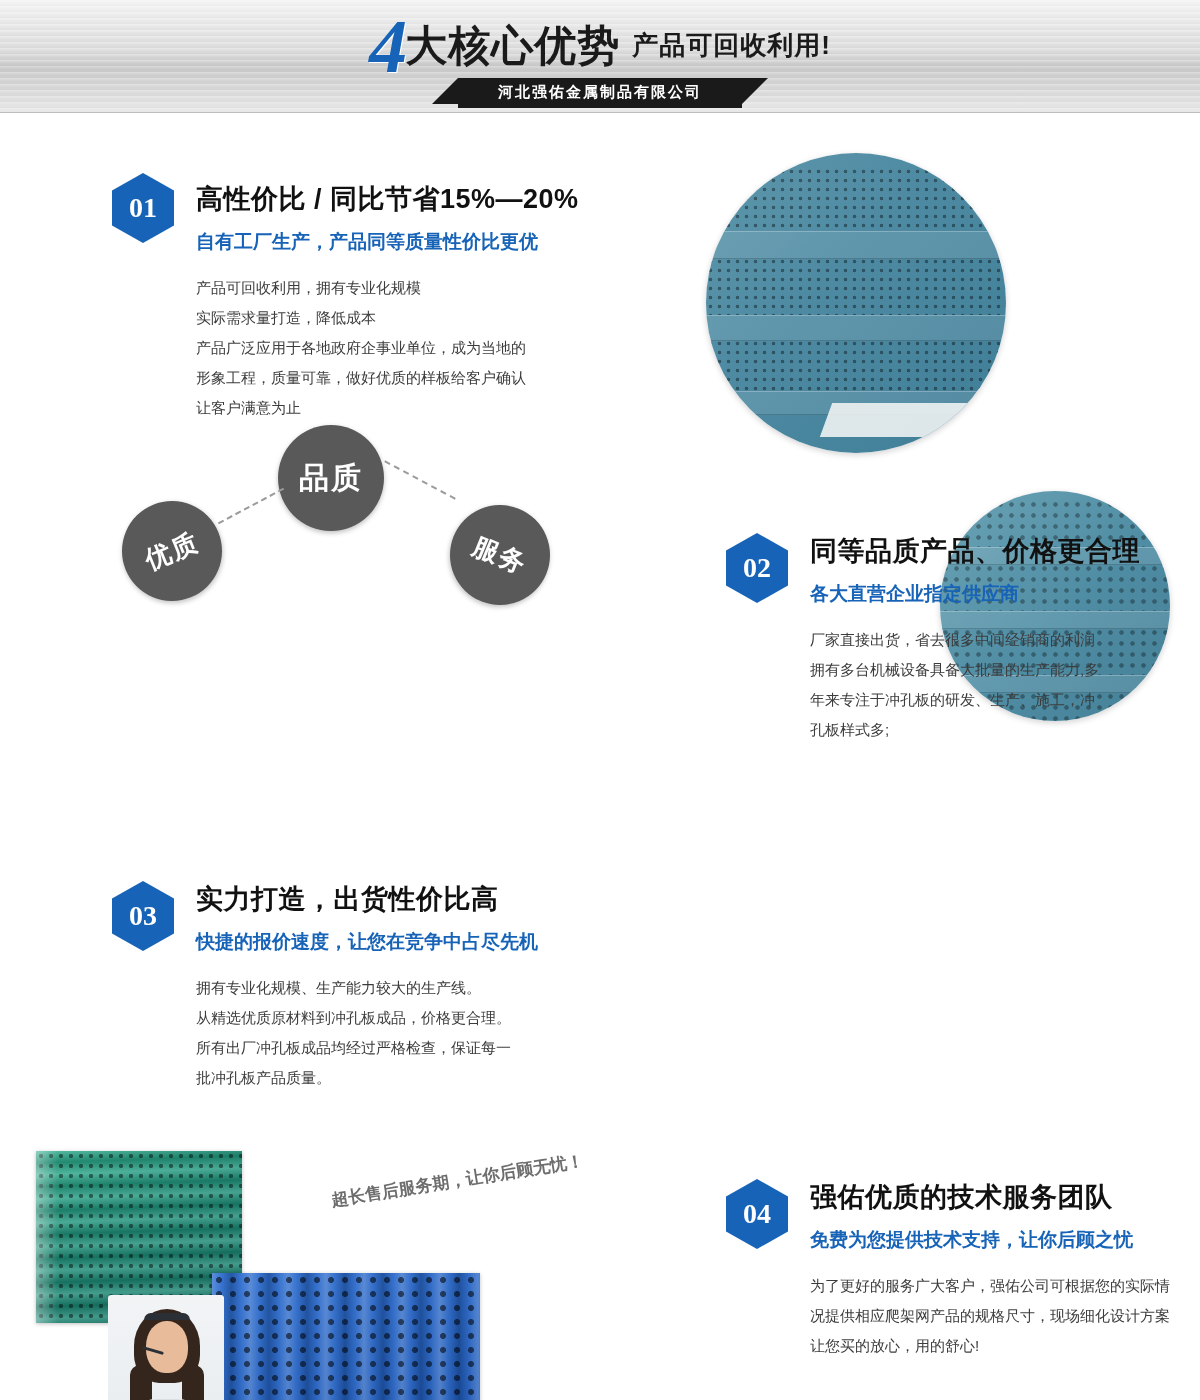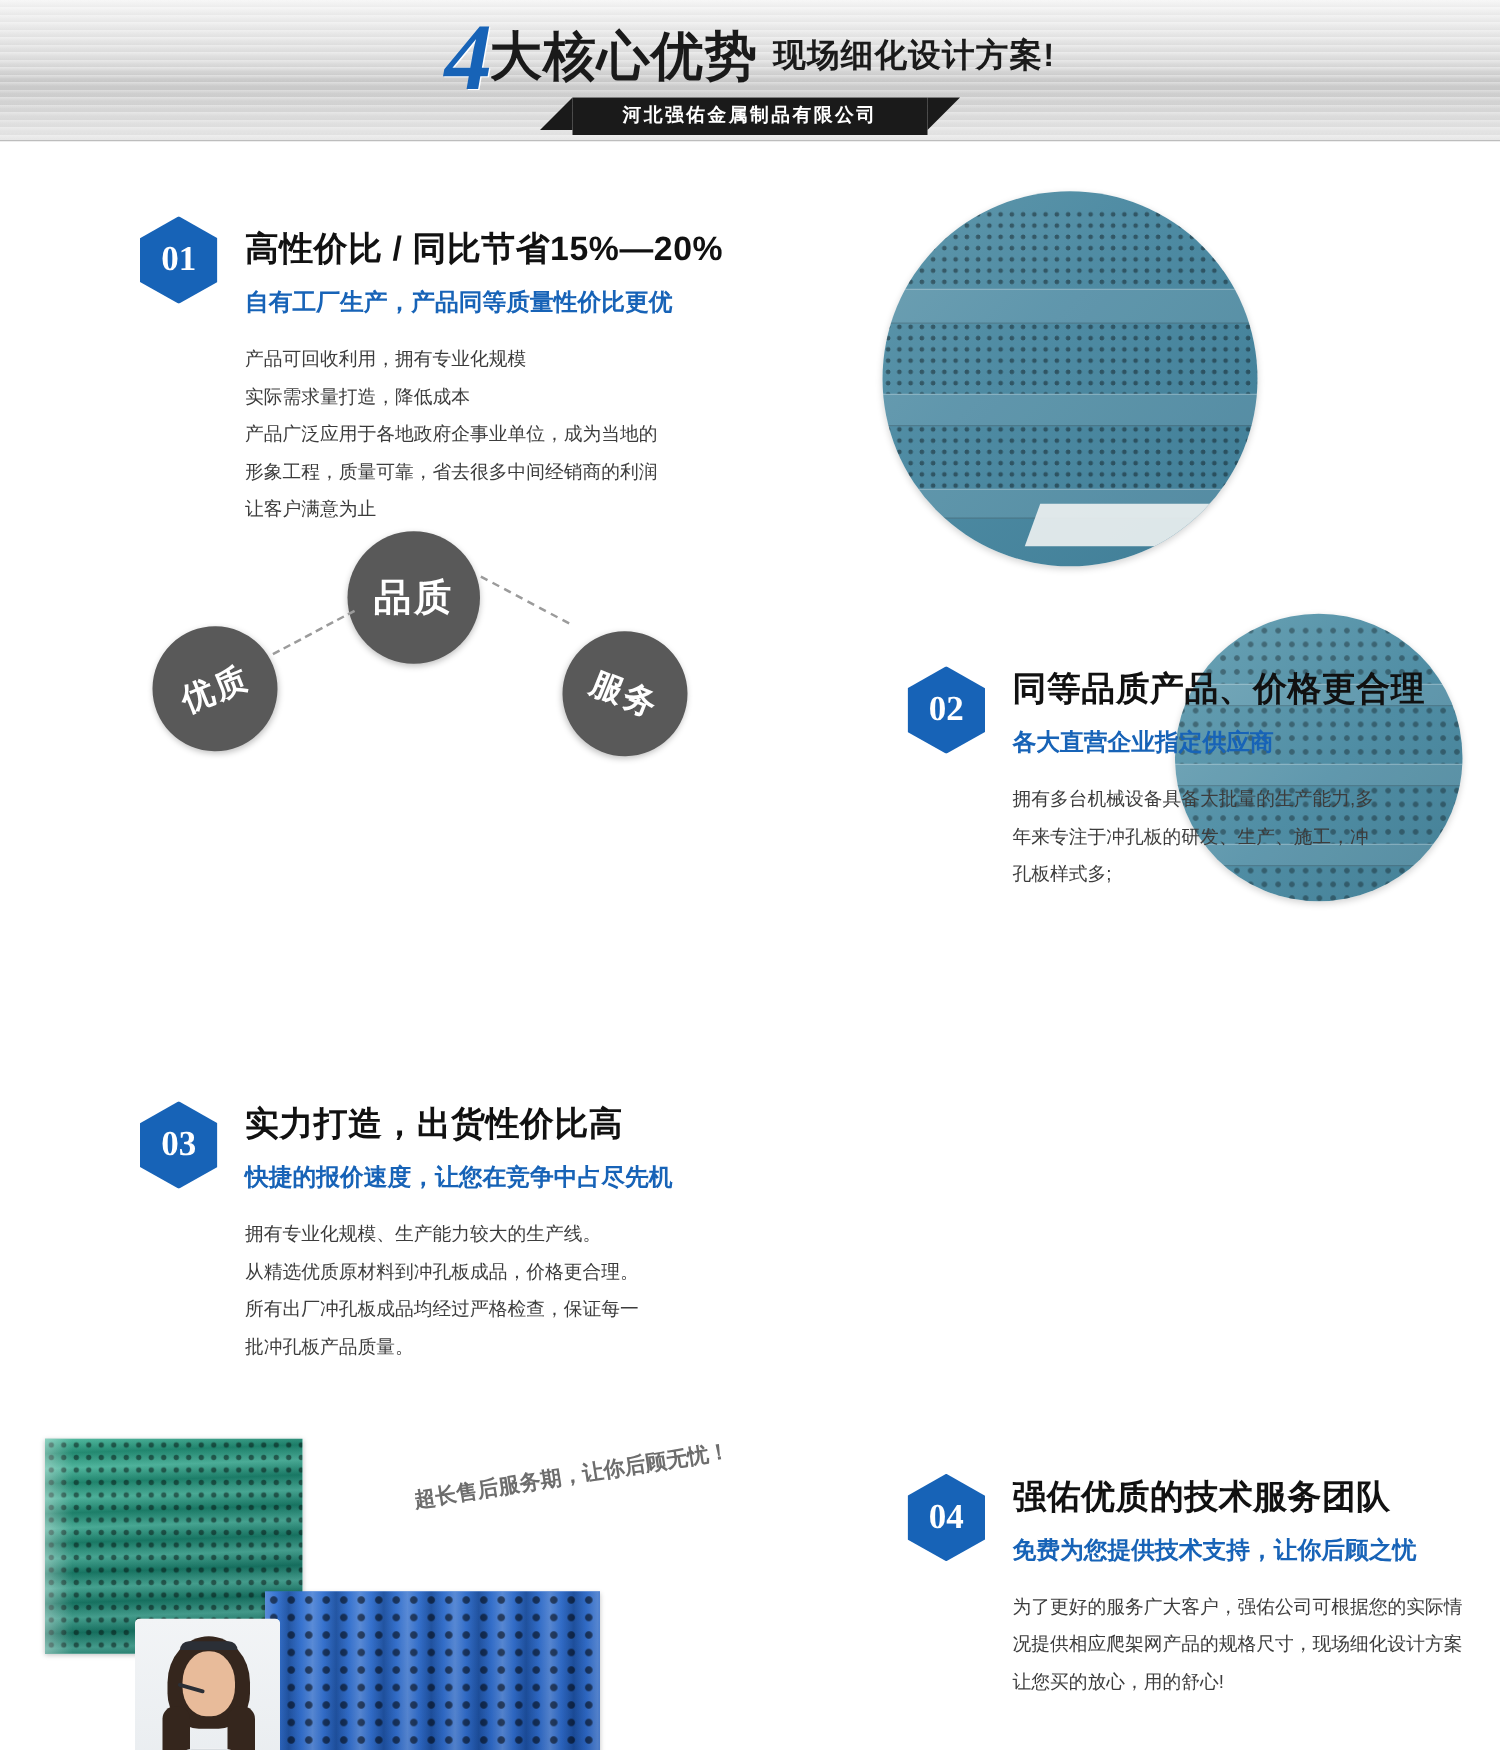--- a/index.html
+++ b/index.html
@@ -250,41 +250,41 @@
     white-space:nowrap;
   }
 </style>
 </head>
 <body>
 
 <div class="header">
   <div class="header-stripes"></div>
   <div class="header-inner">
     <div class="head-line1">
-      <span class="big4">4</span><span class="head-main">大核心优势</span><span class="head-sub">现场细化设计方案!</span>
+      <span class="big4">4</span><span class="head-main">大核心优势</span><span class="head-sub">产品可回收利用!</span>
     </div>
   </div>
   <div class="head-ribbon-wrap">
     <span class="head-ribbon">河北强佑金属制品有限公司</span>
   </div>
 </div>
 
 <div class="stage">
 
   <div class="abs" style="left:112px; top:60px;">
     <div class="badge">01</div>
   </div>
   <div class="abs" style="left:196px; top:68px; width:420px;">
     <div class="blk-title">高性价比 / 同比节省15%—20%</div>
     <div class="blk-subtitle">自有工厂生产，产品同等质量性价比更优</div>
     <div class="blk-body">
       <div>产品可回收利用，拥有专业化规模</div>
       <div>实际需求量打造，降低成本</div>
       <div>产品广泛应用于各地政府企事业单位，成为当地的</div>
-      <div>形象工程，质量可靠，省去很多中间经销商的利润</div>
+      <div>形象工程，质量可靠，做好优质的样板给客户确认</div>
       <div>让客户满意为止</div>
     </div>
   </div>
 
   <div class="circle-img c1 abs" style="left:706px; top:40px; width:300px; height:300px;">
     <div class="abs dots-a" style="left:0; top:14px; right:0; height:64px; opacity:.85;"></div>
     <div class="sheet-band" style="top:78px; height:26px;"></div>
     <div class="abs dots-a" style="left:0; top:104px; right:0; height:58px; opacity:.85;"></div>
     <div class="sheet-band" style="top:162px; height:24px;"></div>
     <div class="abs dots-a" style="left:0; top:186px; right:0; height:52px; opacity:.85;"></div>
@@ -320,20 +320,21 @@
 
   </div>
 
   <div class="abs" style="left:726px; top:420px;">
     <div class="badge">02</div>
   </div>
   <div class="abs" style="left:810px; top:420px; width:380px;">
     <div class="blk-title">同等品质产品、价格更合理</div>
     <div class="blk-subtitle">各大直营企业指定供应商</div>
     <div class="blk-body">
+      <div>厂家直接出货，省去很多中间经销商的利润</div>
       <div>拥有多台机械设备具备大批量的生产能力,多</div>
       <div>年来专注于冲孔板的研发、生产、施工，冲</div>
       <div>孔板样式多;</div>
     </div>
   </div>
 
   <div class="abs" style="left:112px; top:768px;text-align:center;">
     <div class="badge">03</div>
   </div>
   <div class="abs" style="left:196px; top:768px; width:400px;">

